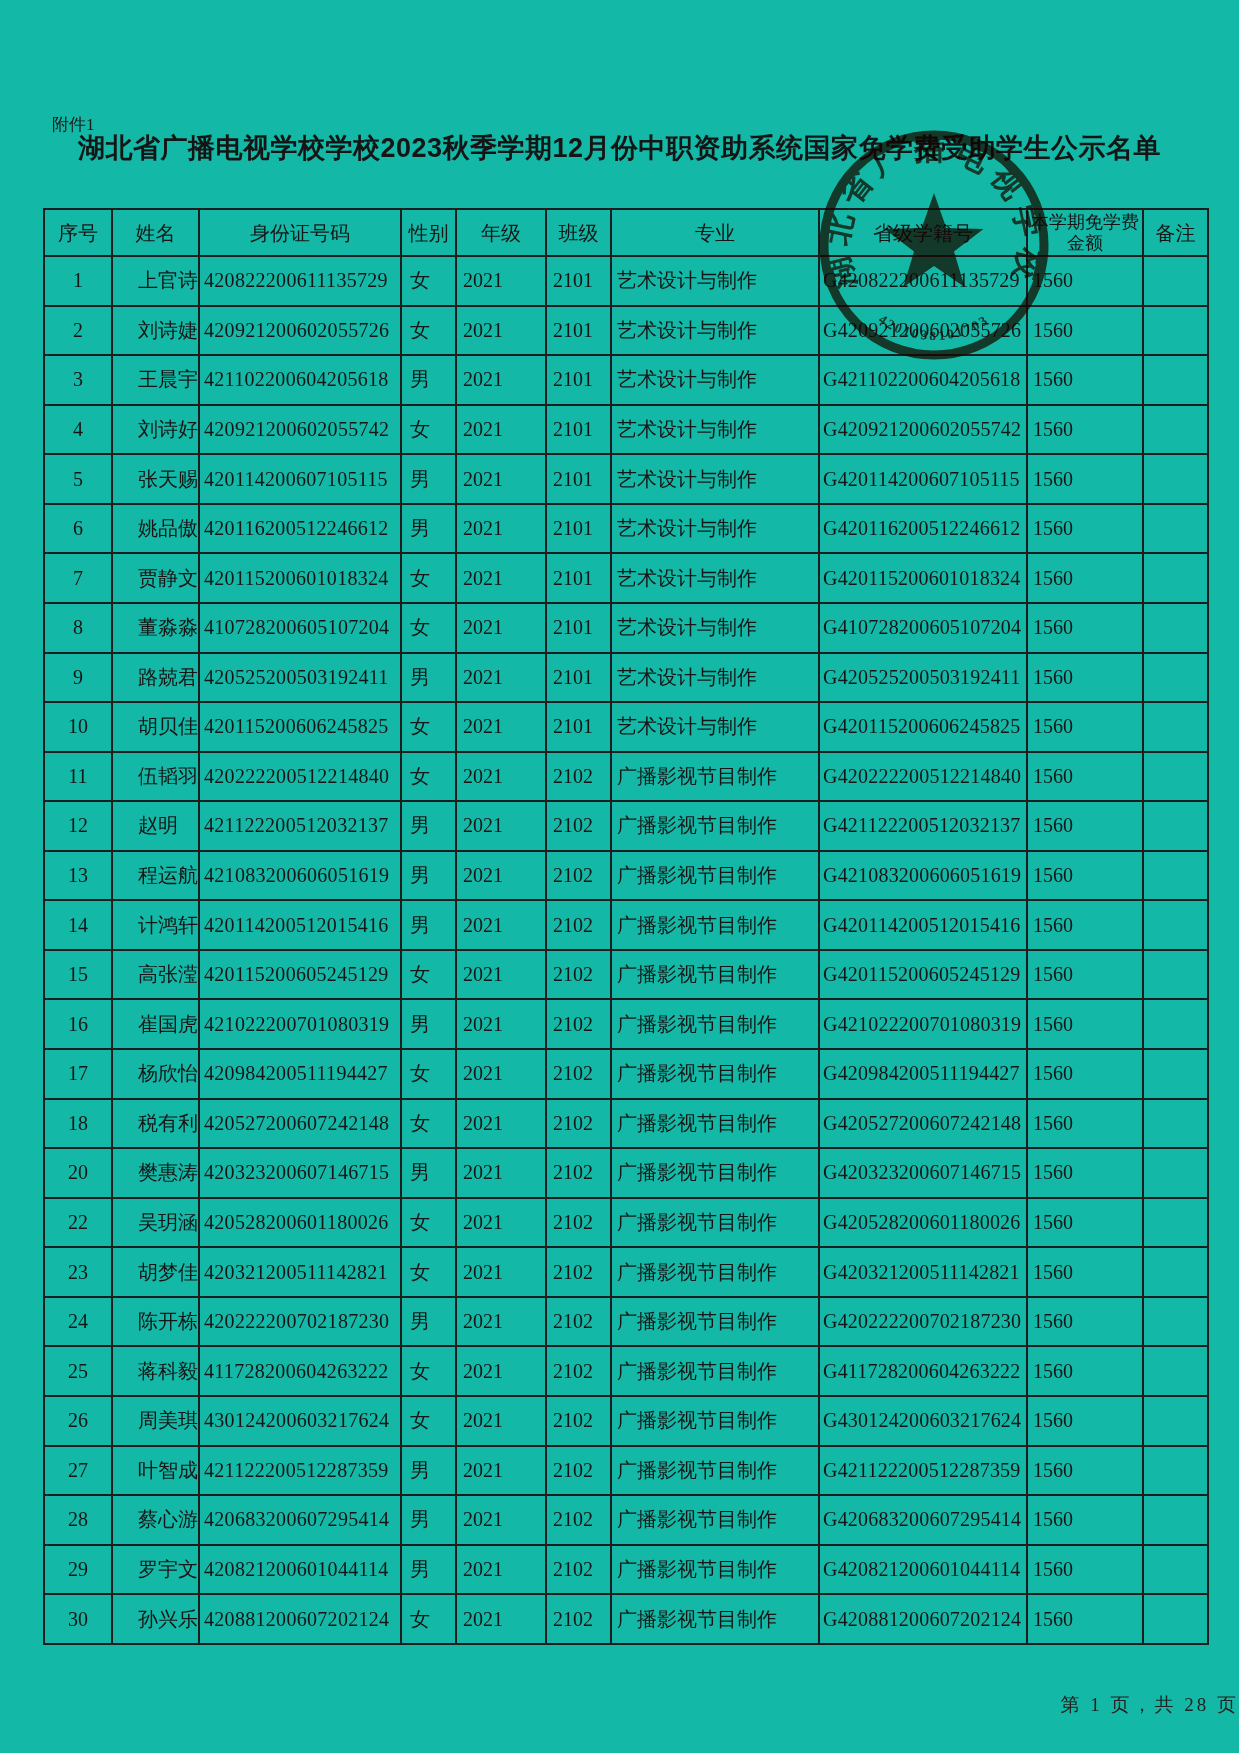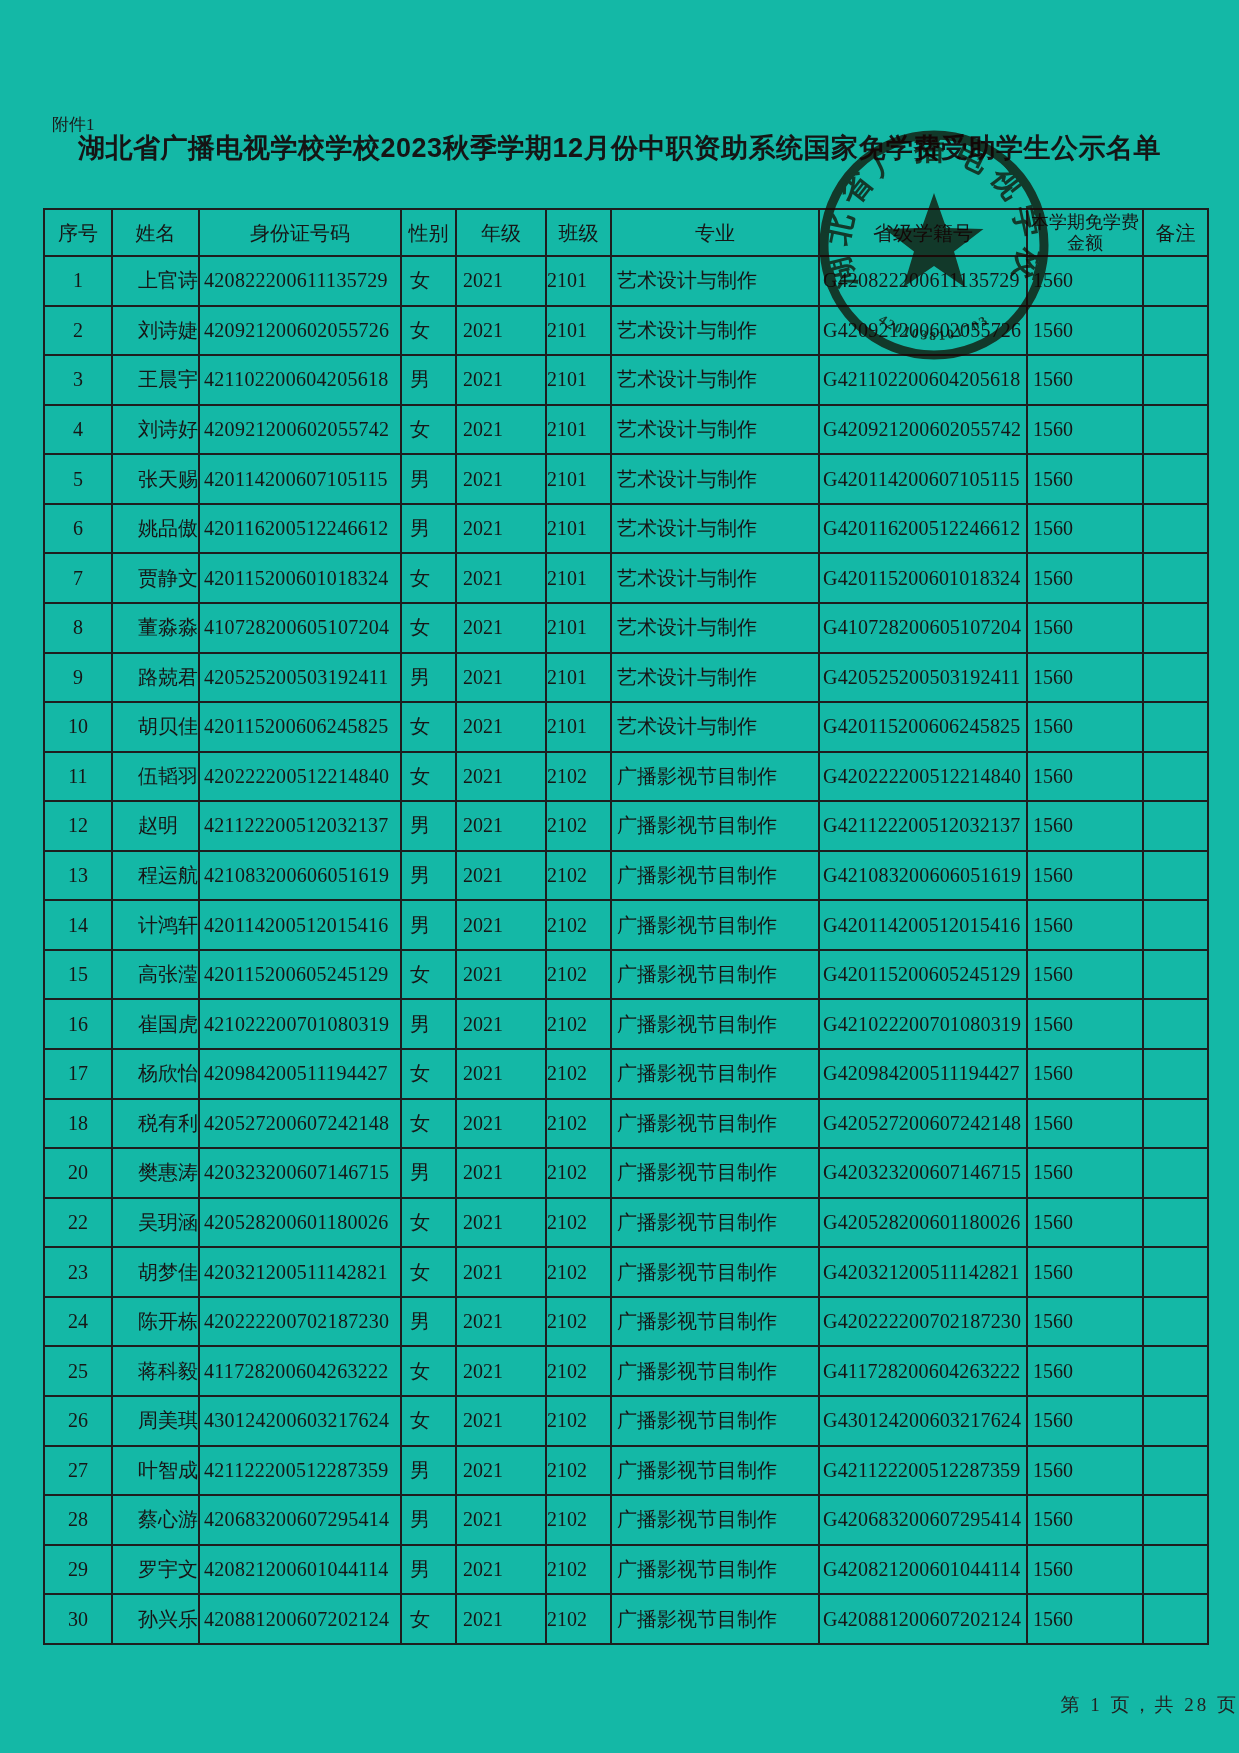--- a/index.html
+++ b/index.html
@@ -24,21 +24,21 @@
   }
   .roster thead tr{height:47px;}
   .roster th{text-align:center;line-height:22px;white-space:normal;padding:0 2px;margin-top:32px;}
   .roster th:nth-child(9){font-size:18px;line-height:21px;}
   .roster td{white-space:nowrap;}
   .roster td.c0{text-align:center;}
   .roster td.c1{padding-left:25px;font-family:Liberation Serif, serif;}
   .roster td.c2{padding-left:4px;letter-spacing:.3px;border-radius:8px;}
   .roster td.c3{padding-left:8px;}
   .roster td.c4{padding-left:6px;margin-top:20px;}
-  .roster td.c5{}
+  .roster td.c5{padding-left:6px;}
   .roster td.c6{padding-left:5px;}
   .roster td.c7{padding-left:3px;letter-spacing:.2px;}
   .roster td.c8{padding-left:5px;}
   .footer{
     position:absolute;left:0;right:0;top:1692px;text-align:right;
     font-size:19px;letter-spacing:3px;color:#222;
   }
   .stamp{
     position:absolute;left:804px;top:115px;width:260px;height:260px;
     mix-blend-mode:multiply;opacity:.9;pointer-events:none;

